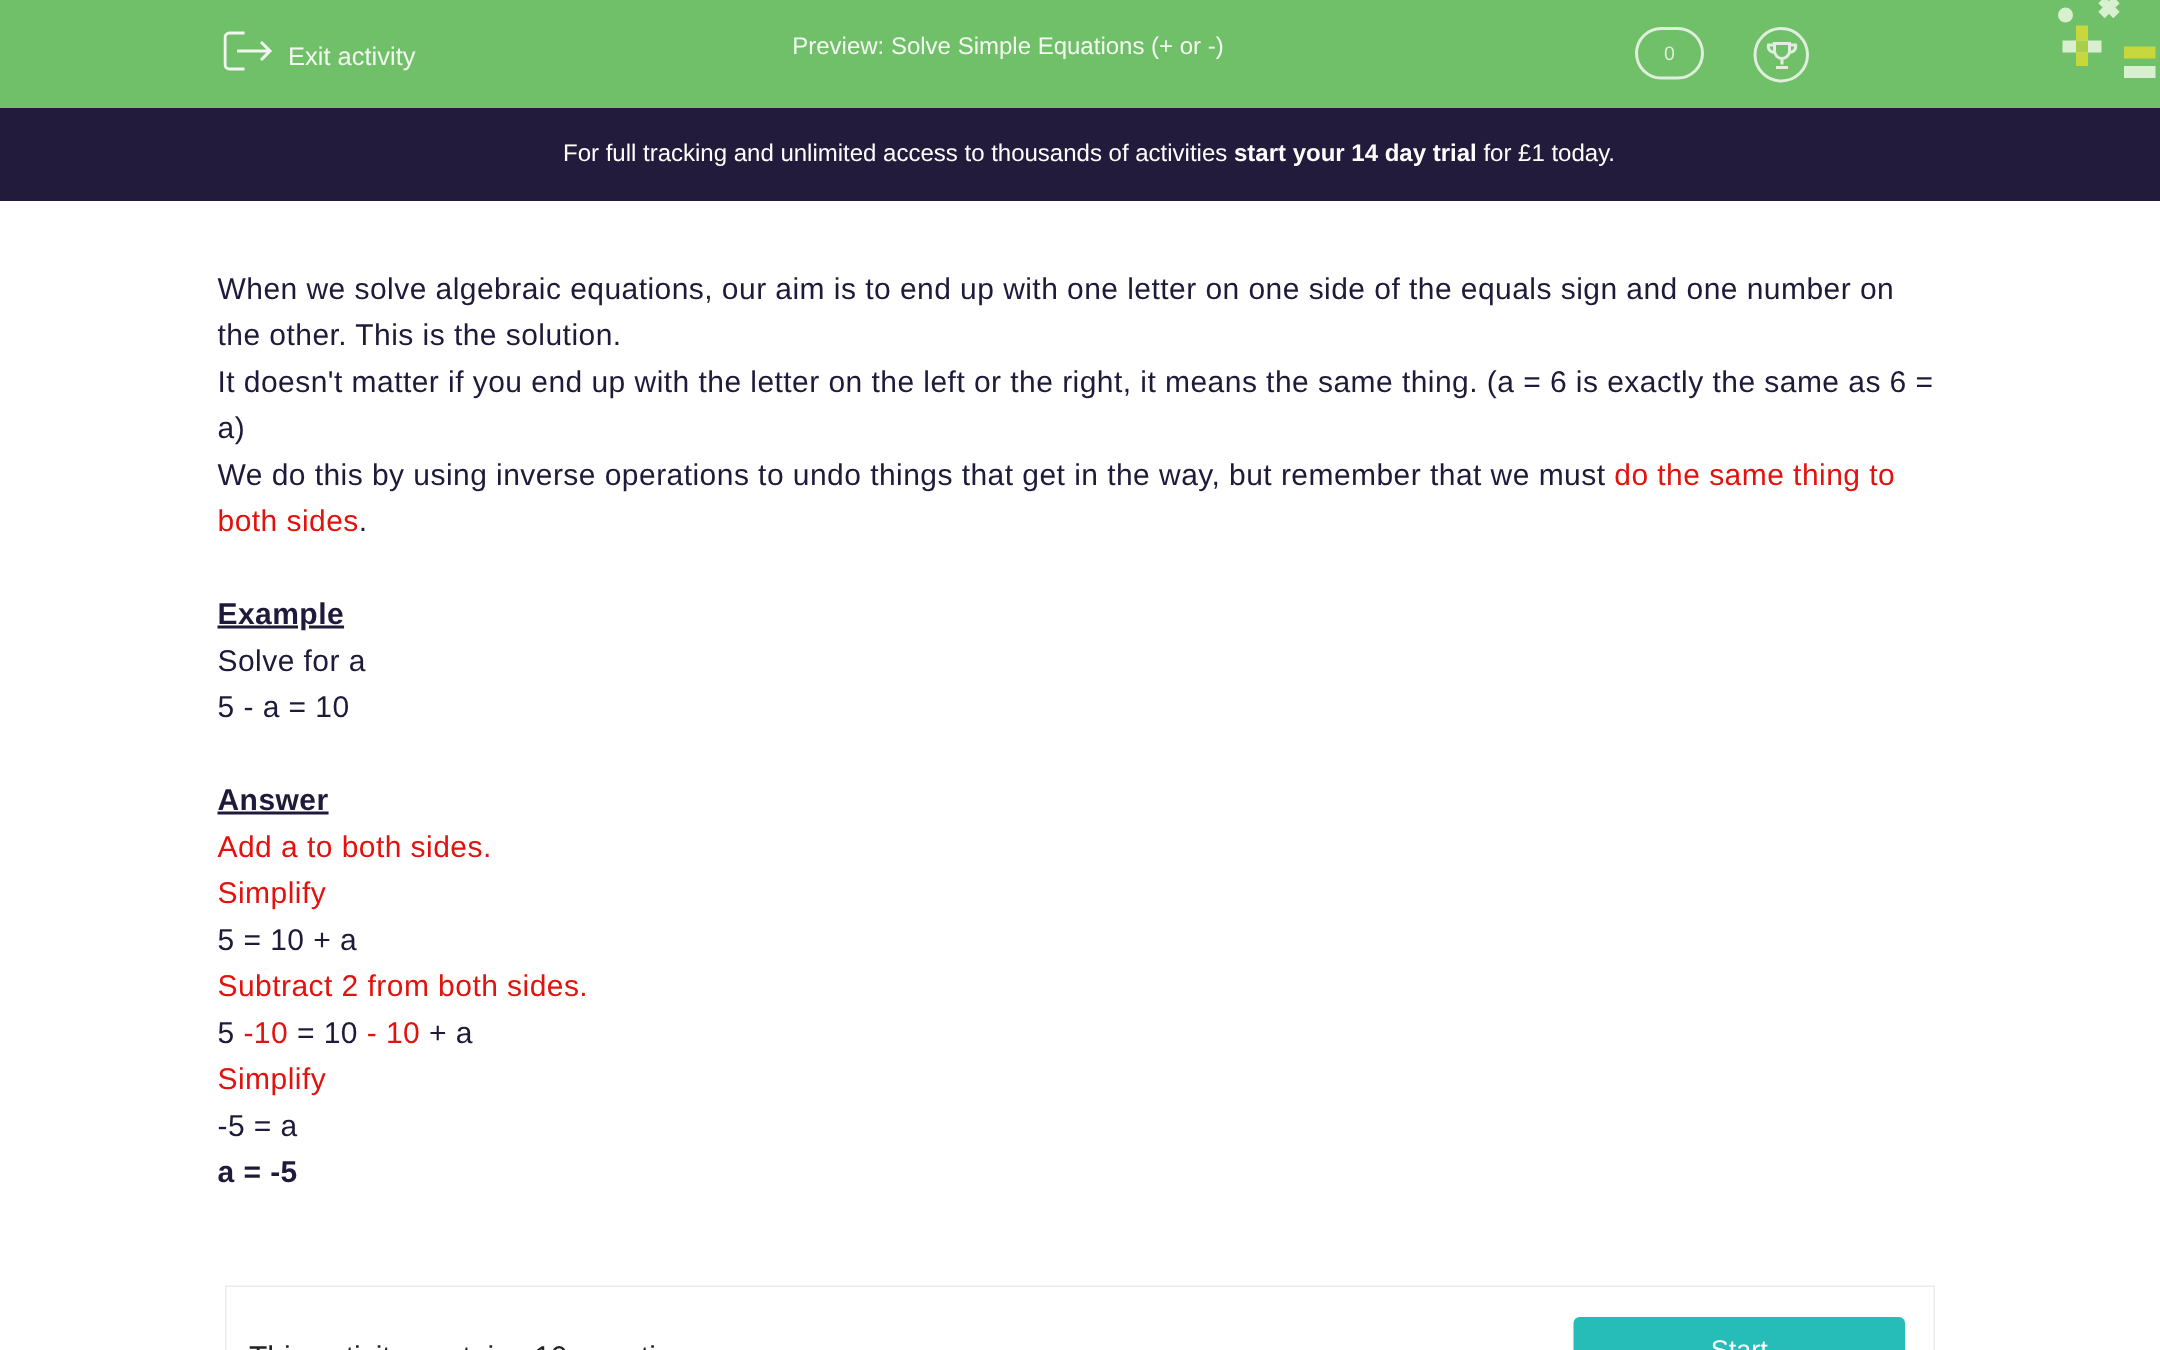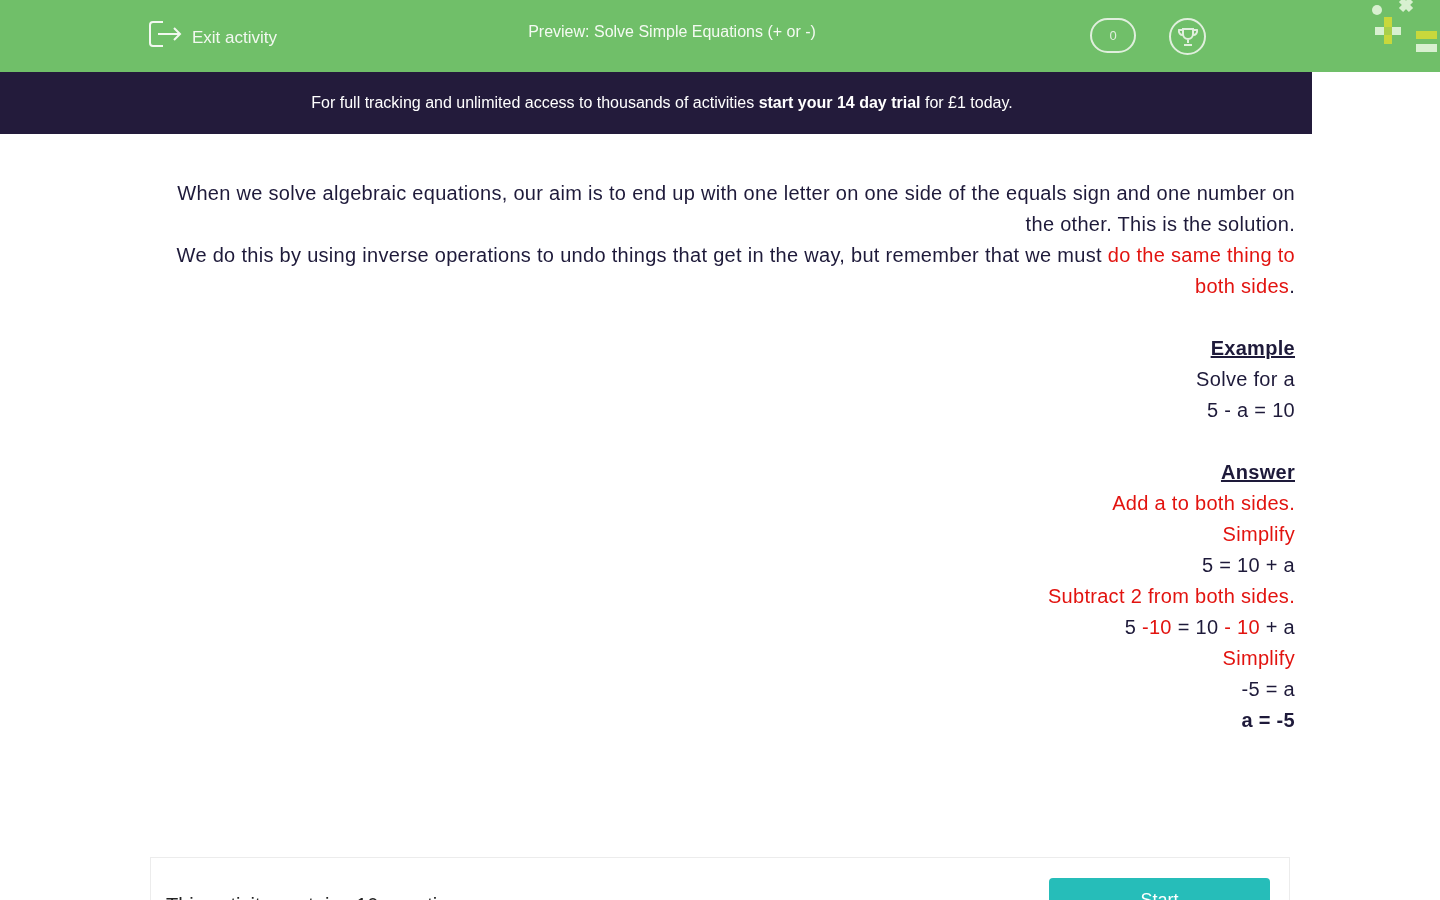--- a/index.html
+++ b/index.html
@@ -3,23 +3,23 @@
 <meta charset="utf-8">
 <style>
 *{box-sizing:border-box;margin:0;padding:0}
 html,body{width:1440px;height:900px;overflow:hidden;background:#fff;font-family:"Liberation Sans",sans-serif;color:#1e1a3a}
 .topbar{position:absolute;left:0;top:0;width:1440px;height:72px;background:#70bf69;color:#fff}
 .exit{position:absolute;left:149px;top:20px;display:flex;align-items:flex-end;gap:10px;font-size:17px;color:#f2f8f0;cursor:pointer}
 .title{position:absolute;left:0;right:0;top:23px;text-align:center;font-size:16px;color:#f4faf2;width:1344px}
 .score{position:absolute;left:1090px;top:18px;width:46px;height:35px;border:2px solid #e0efdd;border-radius:18px;color:#e0efdd;font-size:13px;text-align:center;line-height:31px}
 .trophy{position:absolute;left:1169px;top:18px;width:37px;height:37px;border:2px solid #e0efdd;border-radius:50%;display:flex;align-items:center;justify-content:center}
 .logo{position:absolute;left:1366px;top:0;width:74px;height:56px}
-.banner{position:absolute;top:72px;left:0;width:1312px;height:62px;background:#231b3b;color:#fff;text-align:center;font-size:16px;line-height:62px;padding-left:12px}
+.banner{position:absolute;top:72px;left:0;width:1440px;height:62px;background:#231b3b;color:#fff;text-align:center;font-size:16px;line-height:62px;padding-left:12px}
 .banner b{font-weight:bold}
-.content{position:absolute;top:178px;left:145px;width:1150px;text-align:right;font-size:20px;line-height:31px;letter-spacing:0.3px}
+.content{position:absolute;top:178px;left:145px;width:1150px;text-align:left;font-size:20px;line-height:31px;letter-spacing:0.3px}
 .red{color:#e2130f}
 .u{text-decoration:underline;font-weight:bold}
 .gap{height:31px}
 .card{position:absolute;top:857px;left:150px;width:1140px;height:60px;border:1px solid #ececec;border-bottom:none}
 .card-text{position:absolute;left:15px;top:36px;font-size:20px;color:#222}
 .start{position:absolute;left:898px;top:20px;width:221px;height:50px;background:#26bdb9;border-radius:4px;color:#fff;font-size:18px;text-align:center;line-height:44px;cursor:pointer}
 </style>
 </head>
 <body>
 
@@ -48,20 +48,21 @@
     <rect x="50" y="44" width="21" height="8" fill="#d8f0d0"></rect>
   </svg>
 </div>
 
 <div class="banner">
   <span>For full tracking and unlimited access to thousands of activities </span><b>start your 14 day trial</b><span> for £1 today.</span>
 </div>
 
 <div class="content">
   <div>When we solve algebraic equations, our aim is to end up with one letter on one side of the equals sign and one number on the other. This is the solution.</div>
+  <div>It doesn't matter if you end up with the letter on the left or the right, it means the same thing. (a = 6 is exactly the same as 6 = a)</div>
   <div><span>We do this by using inverse operations to undo things that get in the way, but remember that we must </span><span class="red">do the same thing to both sides</span><span>.</span></div>
   <div class="gap"></div>
   <div class="u">Example</div>
   <div>Solve for a</div>
   <div>5 - a = 10</div>
   <div class="gap"></div>
   <div class="u">Answer</div>
   <div class="red">Add a to both sides.</div>
   <div class="red">Simplify</div>
   <div>5 = 10 + a</div>

